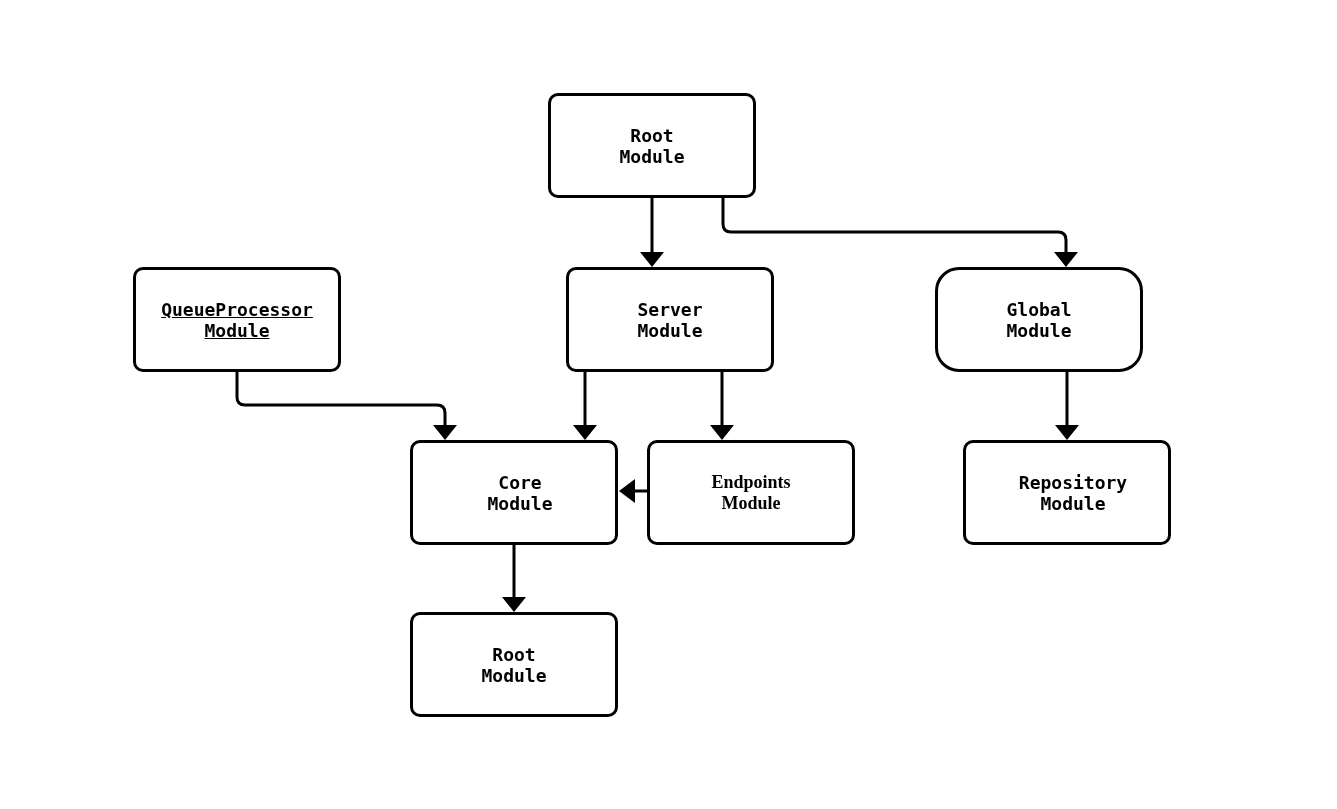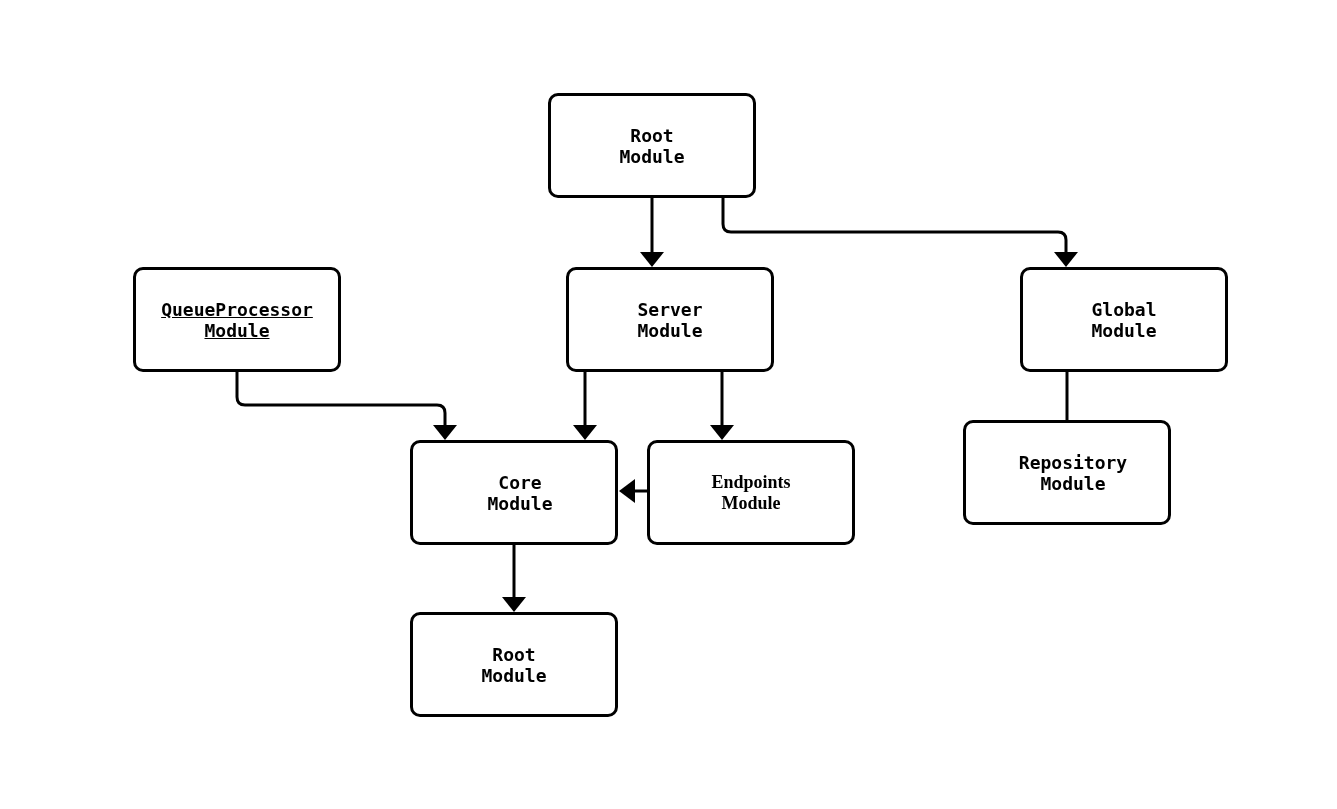--- a/index.html
+++ b/index.html
@@ -44,24 +44,24 @@
     justify-content: center;
     font-family: "DejaVu Sans Mono", "Liberation Mono", monospace;
     font-weight: bold;
     font-size: 18px;
     line-height: 21px;
     color: #000000;
   }
   .node-root          { left: 548px; top: 93px;  }
   .node-queueprocessor{ left: 133px; top: 267px; text-decoration: underline; }
   .node-server        { left: 518px; top: 267px; margin-left: 48px; }
-  .node-global        { left: 1020px; top: 267px; }
+  .node-global        { left: 935px; top: 267px; border-radius: 24px; }
   .node-core          { left: 410px; top: 440px; padding-left: 12px; }
   .node-endpoints     { left: 647px; top: 440px; font-family: Liberation Serif, serif; }
-  .node-repository    { left: 963px; top: 420px; padding-left: 12px; }
+  .node-repository    { left: 963px; top: 440px; padding-left: 12px; }
   .node-queue         { left: 410px; top: 612px; }
 </style>
 </head>
 <body>
 
 <div class="canvas">
 
   <svg class="edges-layer" viewBox="0 0 1337 809" xmlns="http://www.w3.org/2000/svg">
 
     <g>

